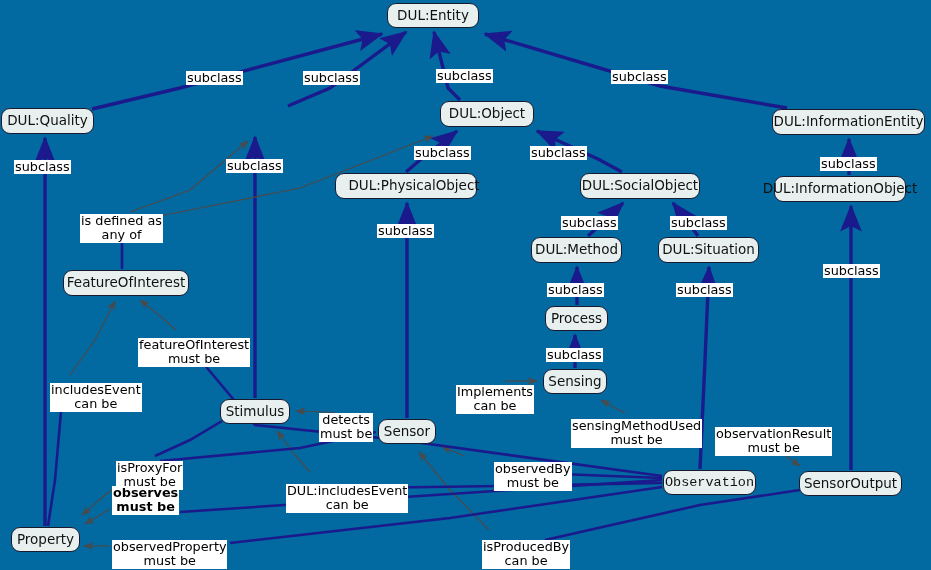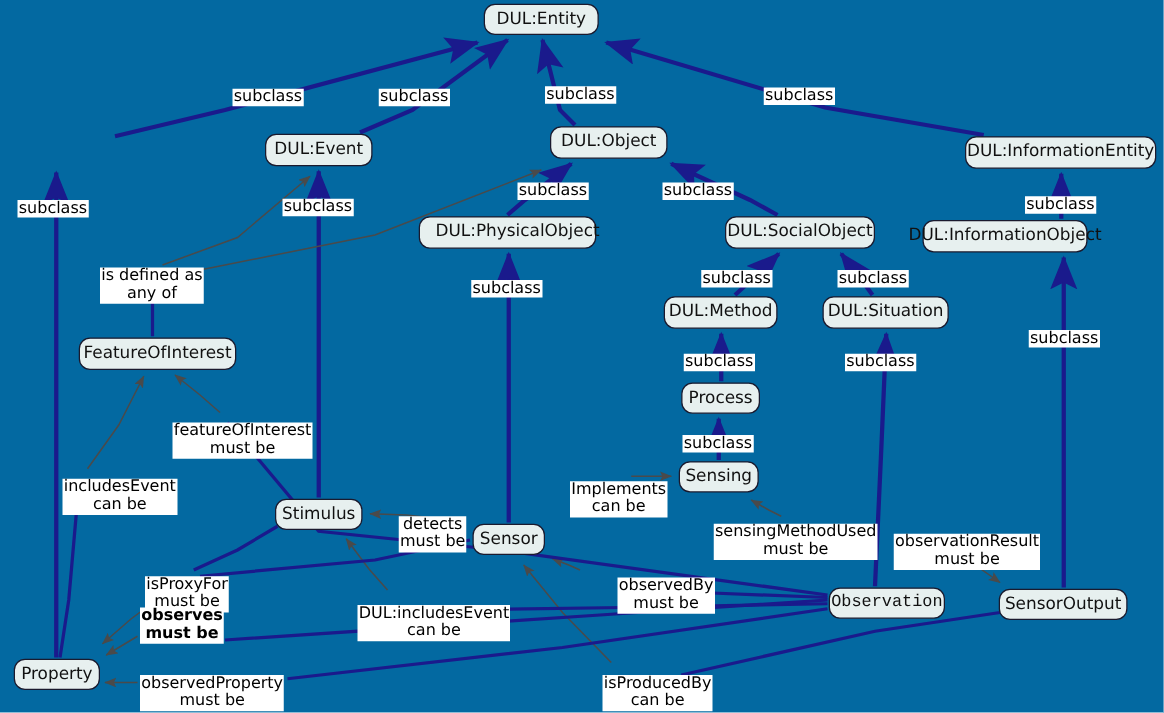--- a/index.html
+++ b/index.html
@@ -142,26 +142,26 @@
       <path d="M 662,480 L 480,492 L 180,512"></path>
       <path d="M 800,490 L 700,505 L 545,540"></path>
       <path d="M 376,432 L 300,448 L 160,461"></path>
       <path d="M 222,421 L 190,440 L 155,456"></path>
       <path d="M 48,526 L 55,480 L 62,400"></path>
       <path d="M 122,269 L 122,248 L 122,232"></path>
     </g>
   </svg>
 
   <div class="node" style="left:387px;top:3px;width:92px;height:25px;">DUL:Entity</div>
-  <div class="node" style="left:212px;top:107px;width:86px;height:26px;">DUL:Event</div>
+  <div class="node" style="left:1px;top:108px;width:93px;height:26px;">DUL:Quality</div>
   <div class="node" style="left:440px;top:101px;width:94px;height:26px;">DUL:Object</div>
   <div class="node" style="left:772px;top:109px;width:153px;height:26px;">DUL:InformationEntity</div>
   <div class="node" style="left:335px;top:173px;width:142px;height:26px;padding-left:24px;">DUL:PhysicalObject</div>
   <div class="node" style="left:580px;top:173px;width:120px;height:26px;">DUL:SocialObject</div>
-  <div class="node" style="left:738px;top:176px;width:132px;height:26px;">DUL:InformationObject</div>
+  <div class="node" style="left:774px;top:176px;width:132px;height:26px;">DUL:InformationObject</div>
   <div class="node" style="left:531px;top:237px;width:91px;height:26px;">DUL:Method</div>
   <div class="node" style="left:658px;top:237px;width:101px;height:26px;">DUL:Situation</div>
   <div class="node" style="left:63px;top:270px;width:126px;height:26px;">FeatureOfInterest</div>
   <div class="node" style="left:545px;top:306px;width:63px;height:25px;">Process</div>
   <div class="node" style="left:543px;top:369px;width:64px;height:25px;">Sensing</div>
   <div class="node" style="left:220px;top:399px;width:70px;height:25px;">Stimulus</div>
   <div class="node" style="left:378px;top:419px;width:58px;height:25px;">Sensor</div>
   <div class="node" style="left:663px;top:470px;width:93px;height:25px;font-family:Liberation Mono, monospace;">Observation</div>
   <div class="node" style="left:799px;top:471px;width:103px;height:25px;">SensorOutput</div>
   <div class="node" style="left:11px;top:527px;width:69px;height:25px;">Property</div>

